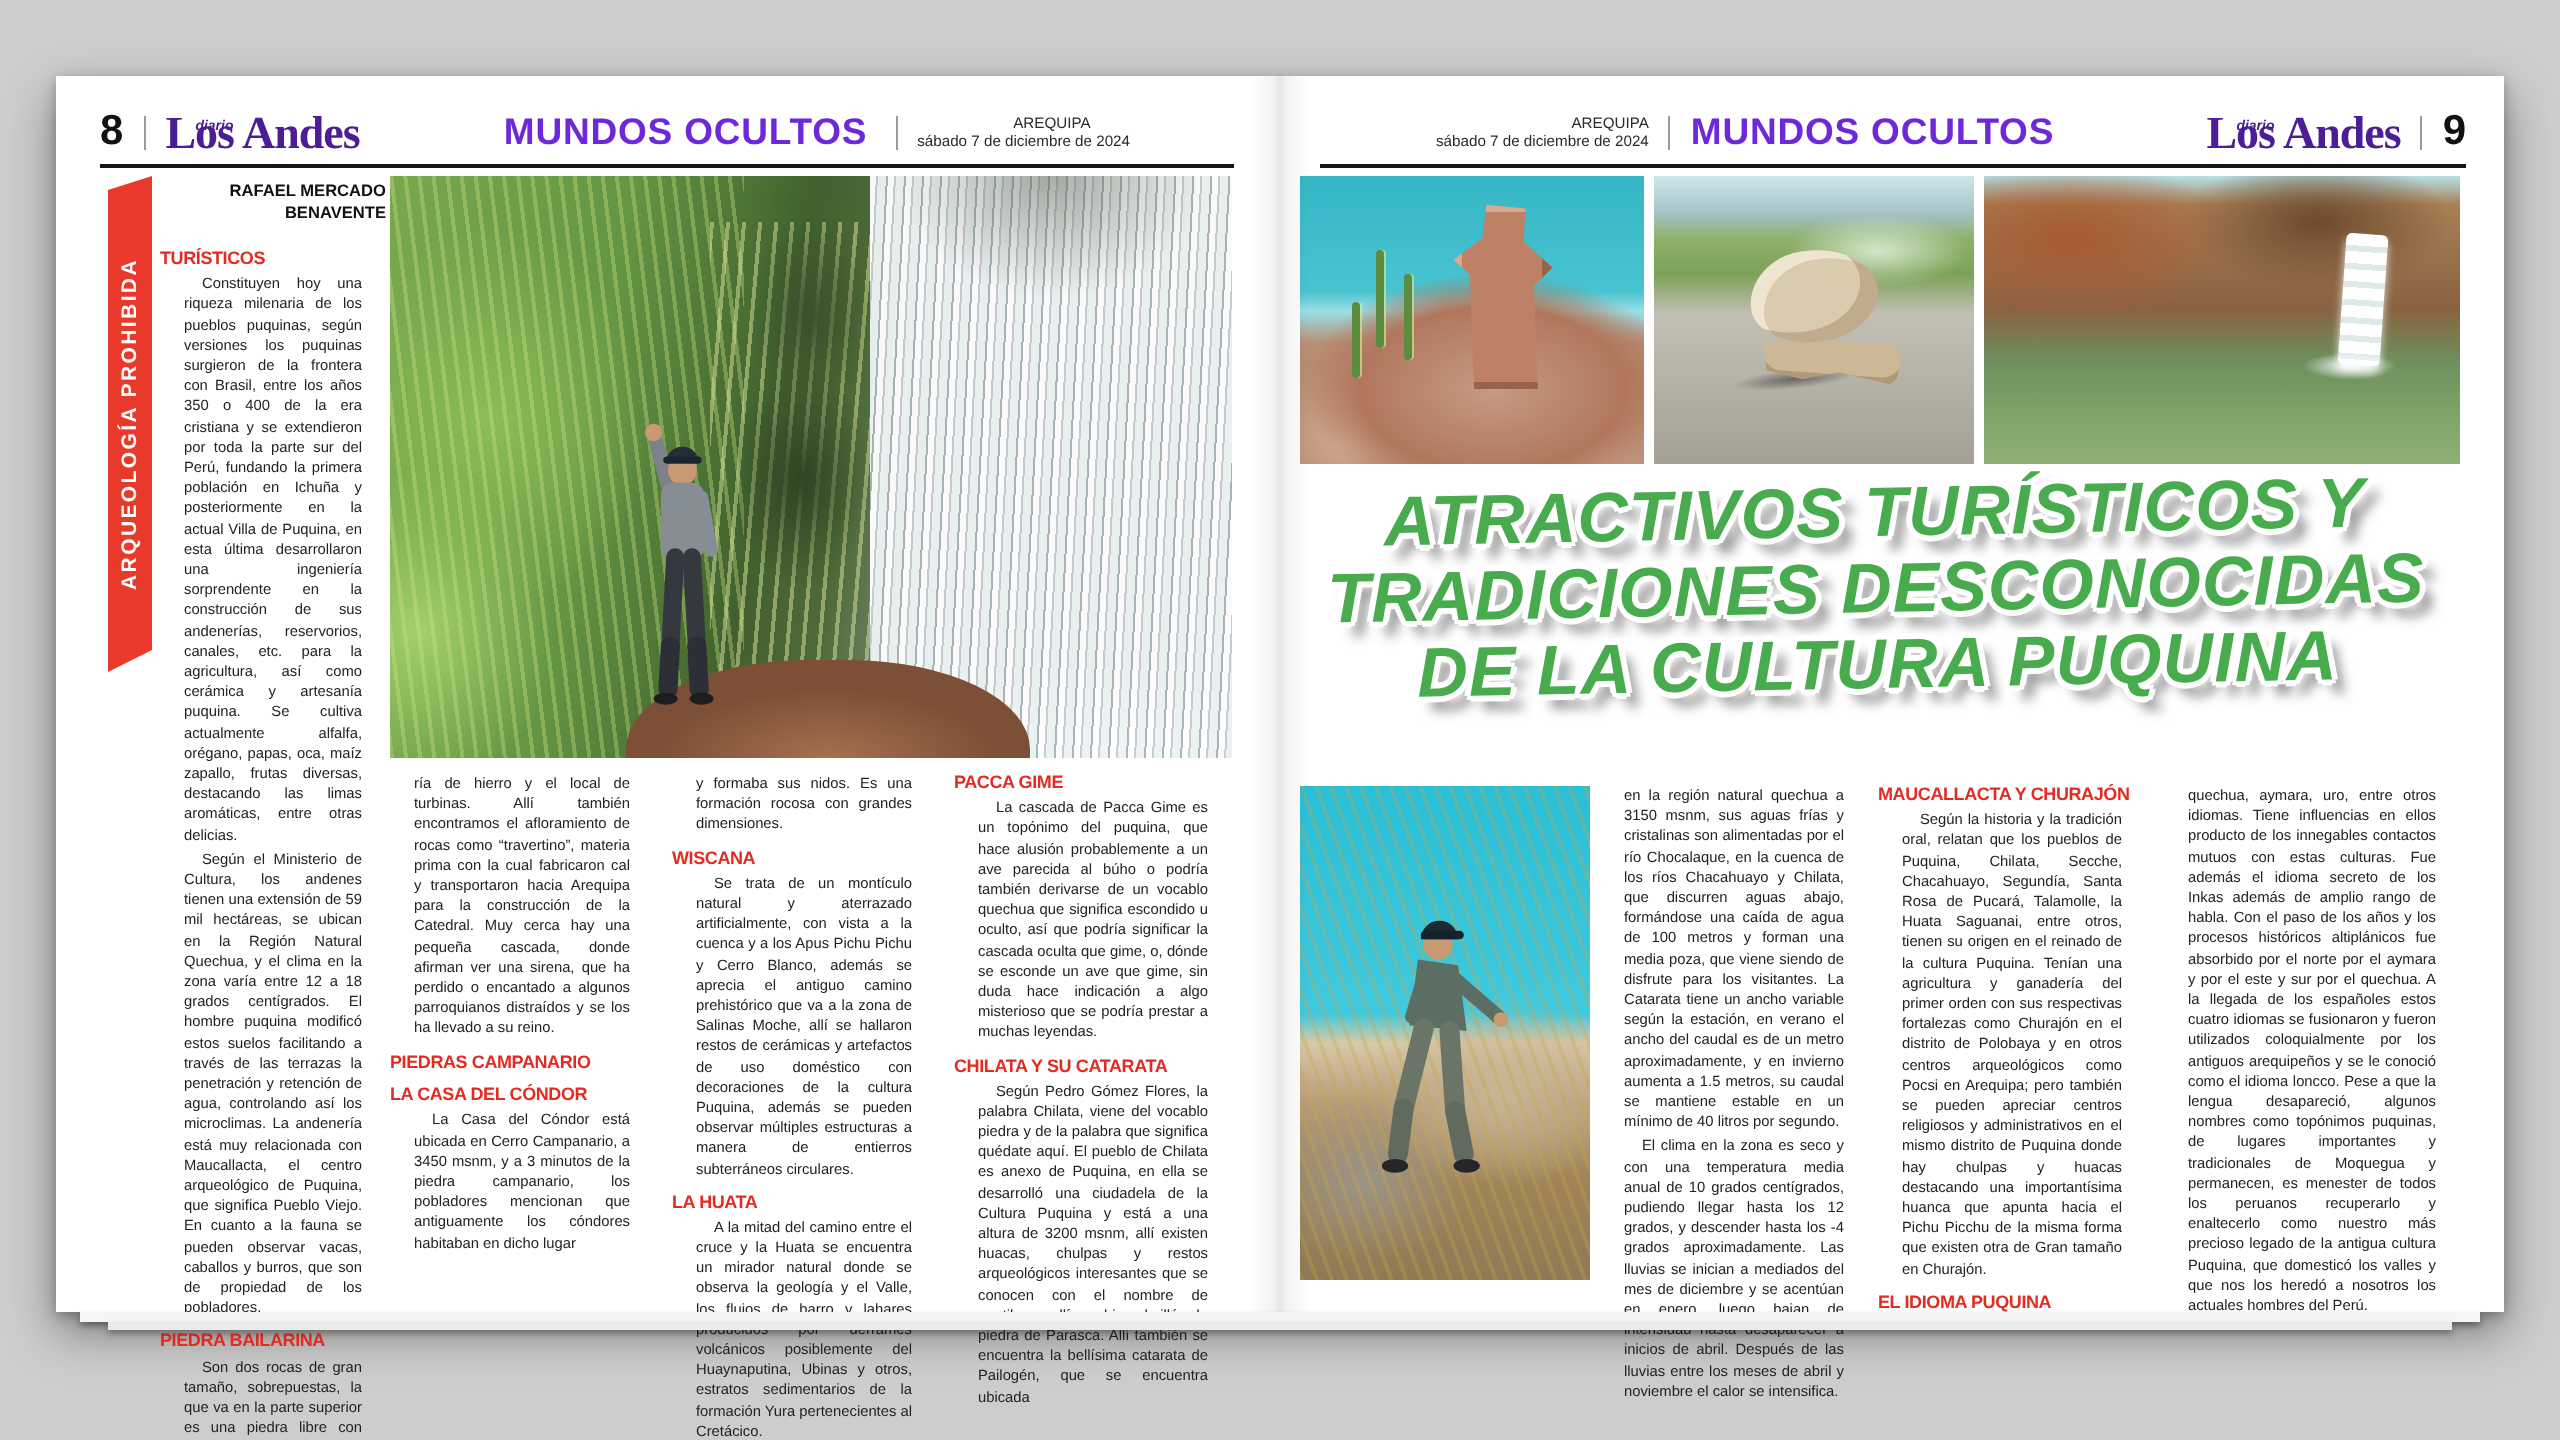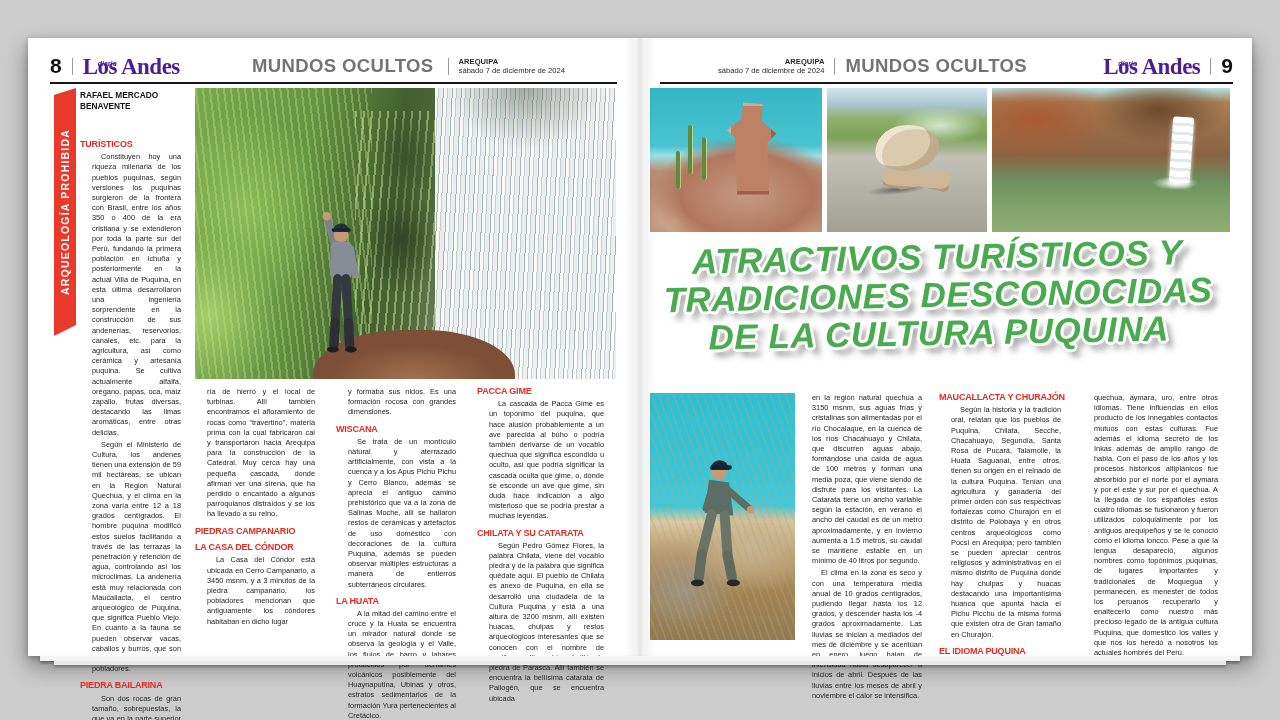--- a/index.html
+++ b/index.html
@@ -19,33 +19,33 @@
   .hdr { position:absolute; top:12px; height:34px; border-bottom:2.5px solid #161616;
          display:flex; align-items:center; }
   .hdr-left  { left:22px;  width:567px; }
   .hdr-right { left:632px; width:573px; }
   .pgnum { font-size:21px; font-weight:bold; color:#121212; }
   .vdiv { width:1px; height:17px; background:#9b9b9b; margin:0 10px; }
   .logo { font-family:"Liberation Serif", serif; font-weight:bold; color:#4c1d95;
           font-size:23px; letter-spacing:-0.5px; position:relative; line-height:23px; }
   .logo .diario { position:absolute; top:-3px; left:15px; font-size:7px; font-style:italic;
                   letter-spacing:0; font-family:"Liberation Sans",sans-serif; }
-  .mundos { font-size:18.5px; font-weight:bold; letter-spacing:.4px; color:#737373; }
+  .mundos { font-size:18.5px; font-weight:bold; letter-spacing:.4px; color:#6d28d9; }
   .datebox { font-size:7.6px; line-height:9px; color:#2a2a2a; }
-  .datebox .city { font-weight:bold; }
+  .datebox .city { font-weight:normal;margin-left:48px; }
 
   
   .col { position:absolute; text-align:justify; color:#222; }
   .col p { font-size:7.4px; line-height:10.2px; margin:0 12px 2px; }
   .col p.ind { text-indent:9px; }
   .col h3 { color:#e52a22; font-size:9px; line-height:9.6px; font-weight:bold;
             letter-spacing:-0.2px; margin:7px 0 2.5px; text-align:left; }
   .col h3:first-child { margin-top:0; }
   .author { font-weight:bold; font-size:8.3px; line-height:10.5px; color:#111;
-            text-align:left; margin-bottom:29px; }
+            text-align:right; margin-bottom:14px; }
 
   
   .ribbon { position:absolute; left:26px; top:50px; width:22px; height:248px; background:#e8392b;
             clip-path:polygon(0 7px, 100% 0, 100% calc(100% - 11px), 0 100%);
             display:flex; align-items:center; justify-content:center; }
   .ribbon span { writing-mode:vertical-rl; transform:rotate(180deg); color:#fff; font-weight:bold;
                  font-size:10.5px; letter-spacing:1.2px; white-space:nowrap; }
 
   
   .photo { position:absolute; overflow:hidden; }

